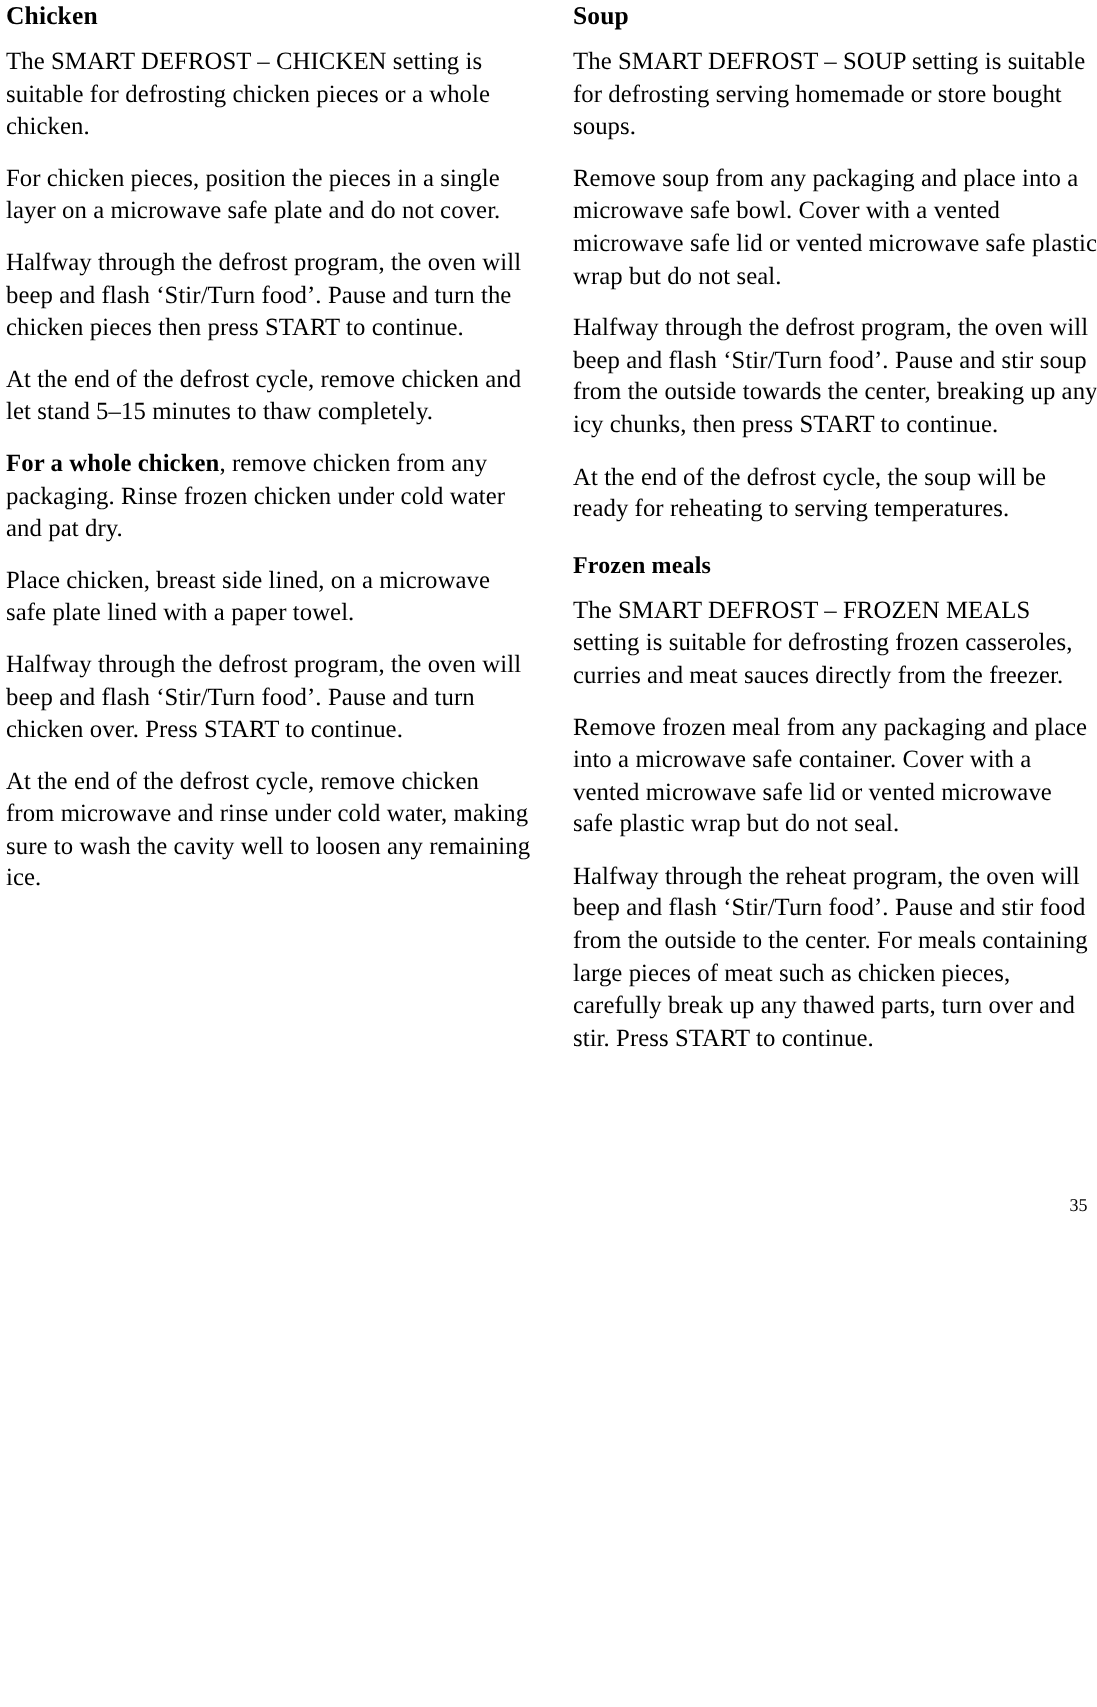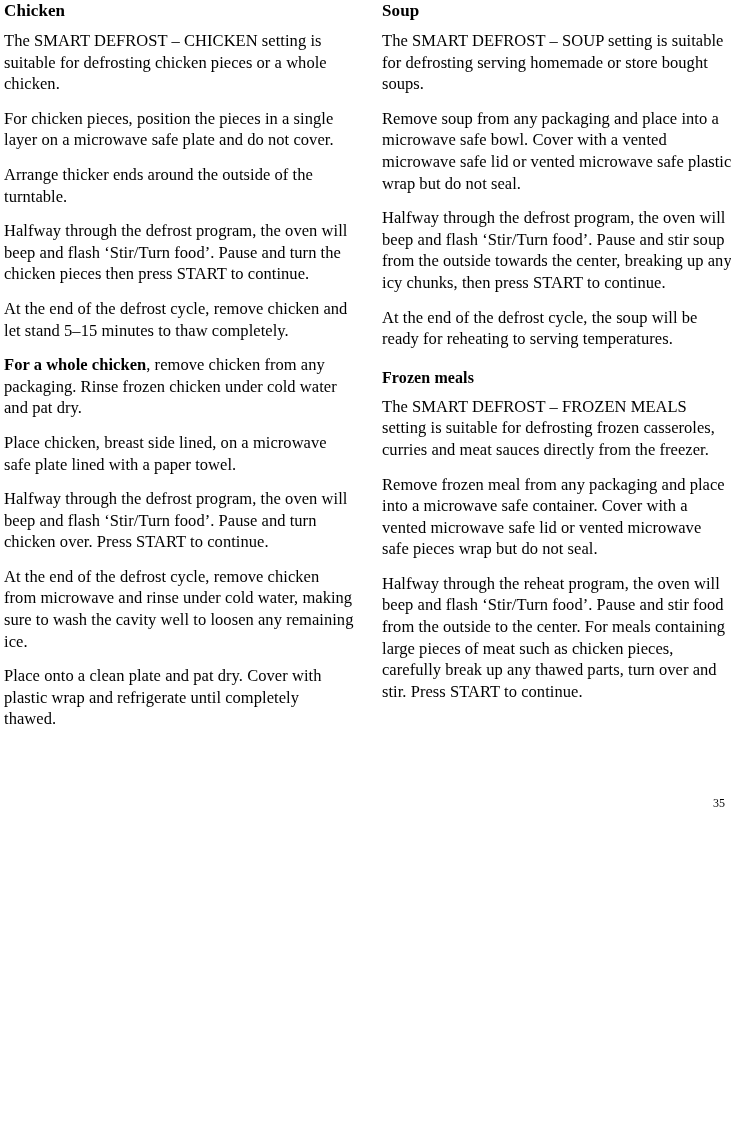--- a/index.html
+++ b/index.html
@@ -74,39 +74,37 @@
 </head>
 <body>
 
 <div class="page">
   <div class="columns">
 
     <div class="col">
       <h2 class="section-title">Chicken</h2>
       <p class="para">The SMART DEFROST – CHICKEN setting is suitable for defrosting chicken pieces or a whole chicken.</p>
       <p class="para">For chicken pieces, position the pieces in a single layer on a microwave safe plate and do not cover.</p>
-      <p class="para">Arrange thicker ends around the outside of the turntable.</p>
       <p class="para">Halfway through the defrost program, the oven will beep and flash ‘Stir/Turn food’. Pause and turn the chicken pieces then press START to continue.</p>
       <p class="para">At the end of the defrost cycle, remove chicken and let stand 5–15 minutes to thaw completely.</p>
       <p class="para"><b>For a whole chicken</b><span>, remove chicken from any packaging. Rinse frozen chicken under cold water and pat dry.</span></p>
       <p class="para">Place chicken, breast side lined, on a microwave safe plate lined with a paper towel.</p>
       <p class="para">Halfway through the defrost program, the oven will beep and flash ‘Stir/Turn food’. Pause and turn chicken over. Press START to continue.</p>
       <p class="para">At the end of the defrost cycle, remove chicken from microwave and rinse under cold water, making sure to wash the cavity well to loosen any remaining ice.</p>
-      <p class="para">Place onto a clean plate and pat dry. Cover with plastic wrap and refrigerate until completely thawed.</p>
     </div>
 
     <div class="col">
       <h2 class="section-title">Soup</h2>
       <p class="para">The SMART DEFROST – SOUP setting is suitable for defrosting serving homemade or store bought soups.</p>
       <p class="para">Remove soup from any packaging and place into a microwave safe bowl. Cover with a vented microwave safe lid or vented microwave safe plastic wrap but do not seal.</p>
       <p class="para">Halfway through the defrost program, the oven will beep and flash ‘Stir/Turn food’. Pause and stir soup from the outside towards the center, breaking up any icy chunks, then press START to continue.</p>
       <p class="para">At the end of the defrost cycle, the soup will be ready for reheating to serving temperatures.</p>
 
       <h3 class="sub-title">Frozen meals</h3>
       <p class="para">The SMART DEFROST – FROZEN MEALS setting is suitable for defrosting frozen casseroles, curries and meat sauces directly from the freezer.</p>
-      <p class="para">Remove frozen meal from any packaging and place into a microwave safe container. Cover with a vented microwave safe lid or vented microwave safe pieces wrap but do not seal.</p>
+      <p class="para">Remove frozen meal from any packaging and place into a microwave safe container. Cover with a vented microwave safe lid or vented microwave safe plastic wrap but do not seal.</p>
       <p class="para">Halfway through the reheat program, the oven will beep and flash ‘Stir/Turn food’. Pause and stir food from the outside to the center. For meals containing large pieces of meat such as chicken pieces, carefully break up any thawed parts, turn over and stir. Press START to continue.</p>
     </div>
 
   </div>
 
   <div class="page-number">35</div>
 </div>
 
 </body></html>

